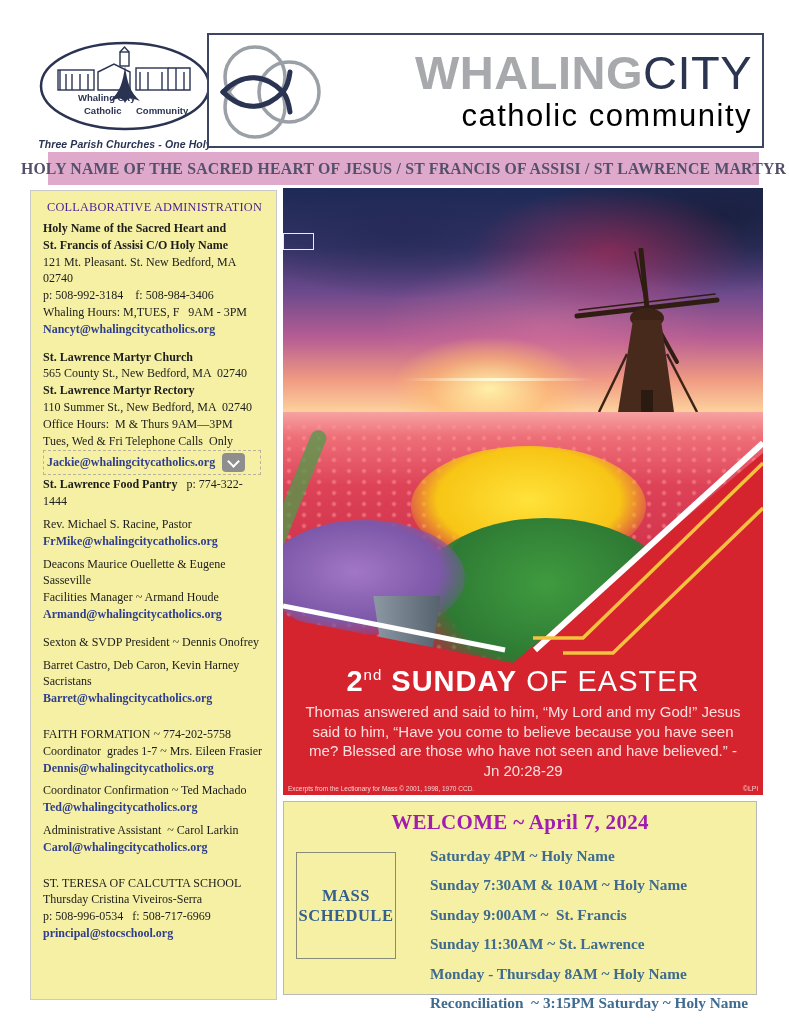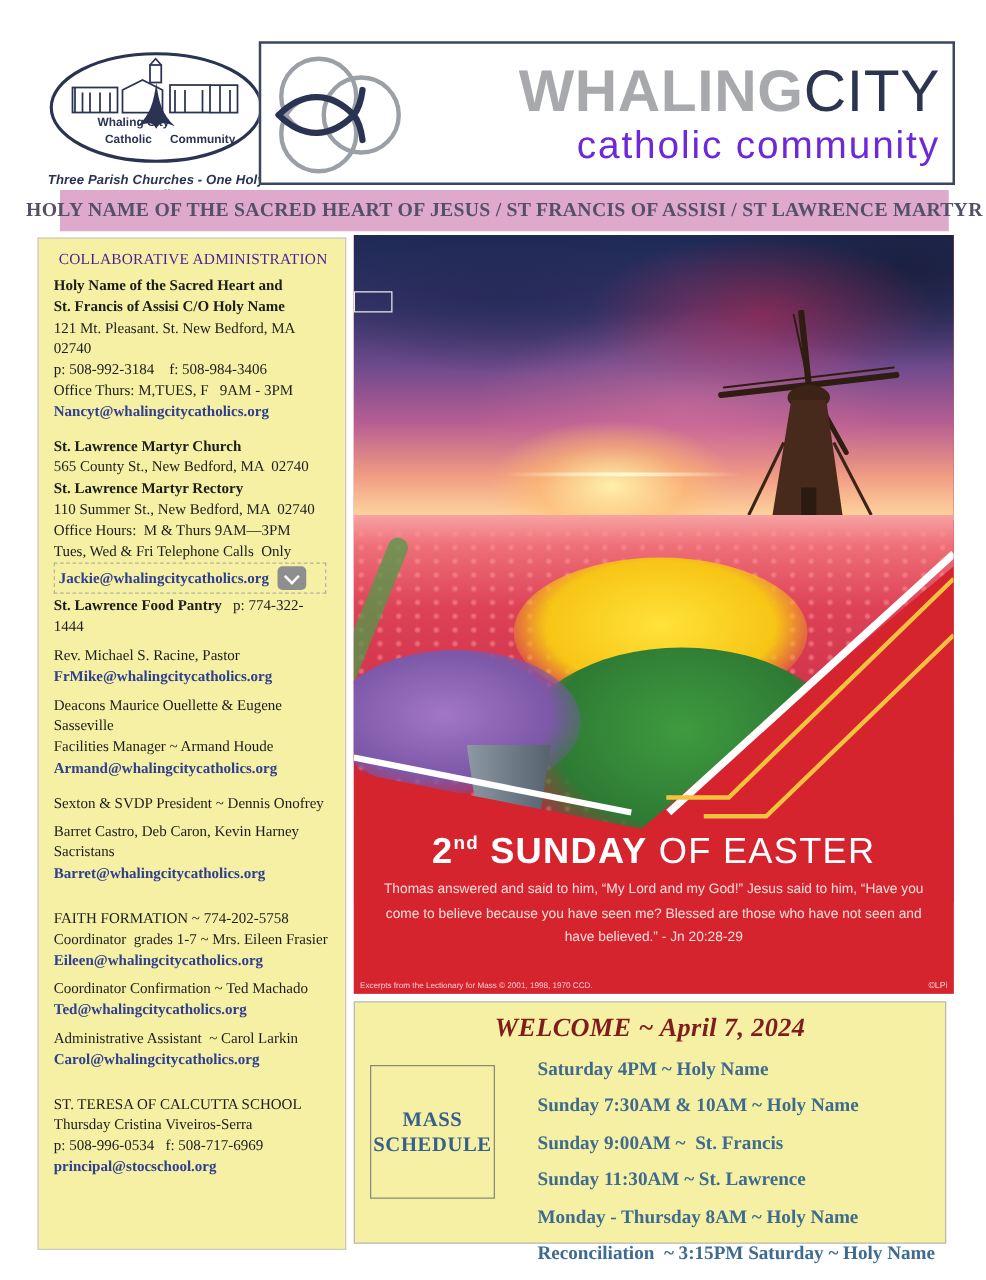--- a/index.html
+++ b/index.html
@@ -13,21 +13,21 @@
     text-align:center;margin-top:2px;font-family:"Liberation Sans",sans-serif;letter-spacing:.1px;}
 
   
   .brand-box{position:absolute;left:207px;top:33px;width:557px;height:115px;border:2px solid #3d4660;
     background:#fff;box-sizing:border-box;}
   .circles{position:absolute;left:4px;top:2px;}
   .brand-text{position:absolute;right:10px;top:14px;text-align:right;font-family:"Liberation Sans",sans-serif;line-height:1;}
   .brand-line1{font-size:47px;letter-spacing:.5px;white-space:nowrap;}
   .brand-w1{color:#a7a9ac;font-weight:700;}
   .brand-w2{color:#2b3550;font-weight:300;}
-  .brand-sub{font-size:31px;color:#6d28d9;letter-spacing:1.5px;margin-top:4px;font-weight:400;}
+  .brand-sub{font-size:31px;color:#000000;letter-spacing:1.5px;margin-top:4px;font-weight:400;}
 
   
   .banner{position:absolute;left:48px;top:152px;width:711px;height:33px;background:#dfa9cb;
     color:#55506a;font-weight:700;font-size:15.8px;display:flex;align-items:center;justify-content:center;
     letter-spacing:.2px;white-space:nowrap;}
 
   
   .sidebar{position:absolute;left:30px;top:190px;width:247px;height:810px;background:#f5f0a3;
     border:1px solid #c9c9c9;box-sizing:border-box;padding:9px 10px 0 12px;overflow:hidden;}
   .sb-title{text-align:center;font-size:12.3px;color:#4c1d95;margin-bottom:5px;letter-spacing:.2px;}
@@ -67,34 +67,34 @@
     background:radial-gradient(ellipse at 50% 40%, #3f9b3f 0%, #2e7a34 55%, rgba(46,122,52,0) 80%);}
   .purple-cluster{position:absolute;left:-18px;top:332px;width:200px;height:115px;border-radius:50%;
     background:radial-gradient(ellipse at 45% 45%, #a276c6 0%, #7d58a8 55%, rgba(125,88,168,0) 80%);}
   .bucket{position:absolute;left:82px;top:408px;width:84px;height:62px;
     background:linear-gradient(90deg,#93a0ab,#6d7a86 55%,#4f5b66);
     clip-path:polygon(10% 0,90% 0,79% 100%,21% 100%);}
   .red-overlay{position:absolute;left:0;top:250px;}
   .p-title{position:absolute;left:0;top:477px;width:480px;text-align:center;color:#fff;
     font-family:"Liberation Sans",sans-serif;font-size:29px;letter-spacing:1px;white-space:nowrap;}
   .p-title .num,.p-title .main{font-weight:700;}
-  .p-title sup{font-size:15px;font-weight:700;}
+  .p-title sup{font-size:15px;font-weight:400;}
   .p-title .rest{font-weight:300;}
   .p-quote{position:absolute;left:20px;top:514px;width:440px;text-align:center;color:#fbdede;
-    font-family:"Liberation Sans",sans-serif;font-size:11px;line-height:19.5px;font-weight:400;}
+    font-family:"Liberation Sans",sans-serif;font-size:15px;line-height:19.5px;font-weight:400;}
   .p-credits{position:absolute;left:0;bottom:3px;width:480px;display:flex;justify-content:space-between;
     padding:0 5px;box-sizing:border-box;color:rgba(255,235,235,.85);
     font-family:"Liberation Sans",sans-serif;}
   .p-credit-l{font-size:6.5px;}  .p-credit-r{font-size:7px;}
   .stray-box{position:absolute;left:0px;top:45px;width:29px;height:15px;border:1px solid rgba(255,255,255,.9);}
 
   
   .welcome{position:absolute;left:283px;top:801px;width:474px;height:194px;background:#f5f0a3;
     border:1px solid #b9b9b9;box-sizing:border-box;}
-  .w-title{text-align:center;margin-top:8px;font-size:21px;font-weight:700;color:#7f1d1d;letter-spacing:.3px;font-style:italic;}
+  .w-title{text-align:center;margin-top:8px;font-size:21px;font-weight:700;color:#a21caf;letter-spacing:.3px;}
   .mass-box{position:absolute;left:12px;top:50px;width:100px;height:107px;border:1px solid #8a8a78;
     display:flex;flex-direction:column;align-items:center;justify-content:center;
     color:#35608c;font-weight:700;font-size:16.5px;letter-spacing:.5px;box-sizing:border-box;}
   .sched{position:absolute;left:146px;top:39px;}
   .sched-line{font-size:15.3px;font-weight:700;color:#3e6b8f;line-height:29.4px;white-space:pre-wrap;}
 </style>
 </head>
 <body>
 
 <div class="page">
@@ -140,21 +140,21 @@
 
   <div class="banner">HOLY NAME OF THE SACRED HEART OF JESUS / ST FRANCIS OF ASSISI / ST LAWRENCE MARTYR</div>
 
   <div class="sidebar">
     <div class="sb-title">COLLABORATIVE ADMINISTRATION</div>
     <div>
         <div class="line bold">Holy Name of the Sacred Heart and</div>
         <div class="line bold">St. Francis of Assisi C/O Holy Name</div>
         <div class="line ">121 Mt. Pleasant. St. New Bedford, MA 02740</div>
         <div class="line ">p: 508-992-3184    f: 508-984-3406</div>
-        <div class="line ">Office Thurs: M,TUES, F   9AM - 3PM</div>
+        <div class="line ">Whaling Hours: M,TUES, F   9AM - 3PM</div>
         <div class="line link">Nancyt@whalingcitycatholics.org</div>
         <div class="gap-md"></div>
         <div class="line bold">St. Lawrence Martyr Church</div>
         <div class="line ">565 County St., New Bedford, MA  02740</div>
         <div class="line bold">St. Lawrence Martyr Rectory</div>
         <div class="line ">110 Summer St., New Bedford, MA  02740</div>
         <div class="line ">Office Hours:  M &amp; Thurs 9AM—3PM</div>
         <div class="line ">Tues, Wed &amp; Fri Telephone Calls  Only</div>
         <div class="sel-box">
           <span class="line link">Jackie@whalingcitycatholics.org</span>
@@ -172,21 +172,21 @@
         <div class="line link">Armand@whalingcitycatholics.org</div>
         <div class="gap-md"></div>
         <div class="line ">Sexton &amp; SVDP President ~ Dennis Onofrey</div>
         <div class="gap-sm"></div>
         <div class="line ">Barret Castro, Deb Caron, Kevin Harney</div>
         <div class="line ">Sacristans</div>
         <div class="line link">Barret@whalingcitycatholics.org</div>
         <div class="gap-lg"></div>
         <div class="line ">FAITH FORMATION ~ 774-202-5758</div>
         <div class="line ">Coordinator  grades 1-7 ~ Mrs. Eileen Frasier</div>
-        <div class="line link">Eileen@whalingcitycatholics.org</div>
+        <div class="line link">Dennis@whalingcitycatholics.org</div>
         <div class="gap-sm"></div>
         <div class="line ">Coordinator Confirmation ~ Ted Machado</div>
         <div class="line link">Ted@whalingcitycatholics.org</div>
         <div class="gap-sm"></div>
         <div class="line ">Administrative Assistant  ~ Carol Larkin</div>
         <div class="line link">Carol@whalingcitycatholics.org</div>
         <div class="gap-lg"></div>
         <div class="line ">ST. TERESA OF CALCUTTA SCHOOL</div>
         <div class="line ">Thursday Cristina Viveiros-Serra</div>
         <div class="line ">p: 508-996-0534   f: 508-717-6969</div>

